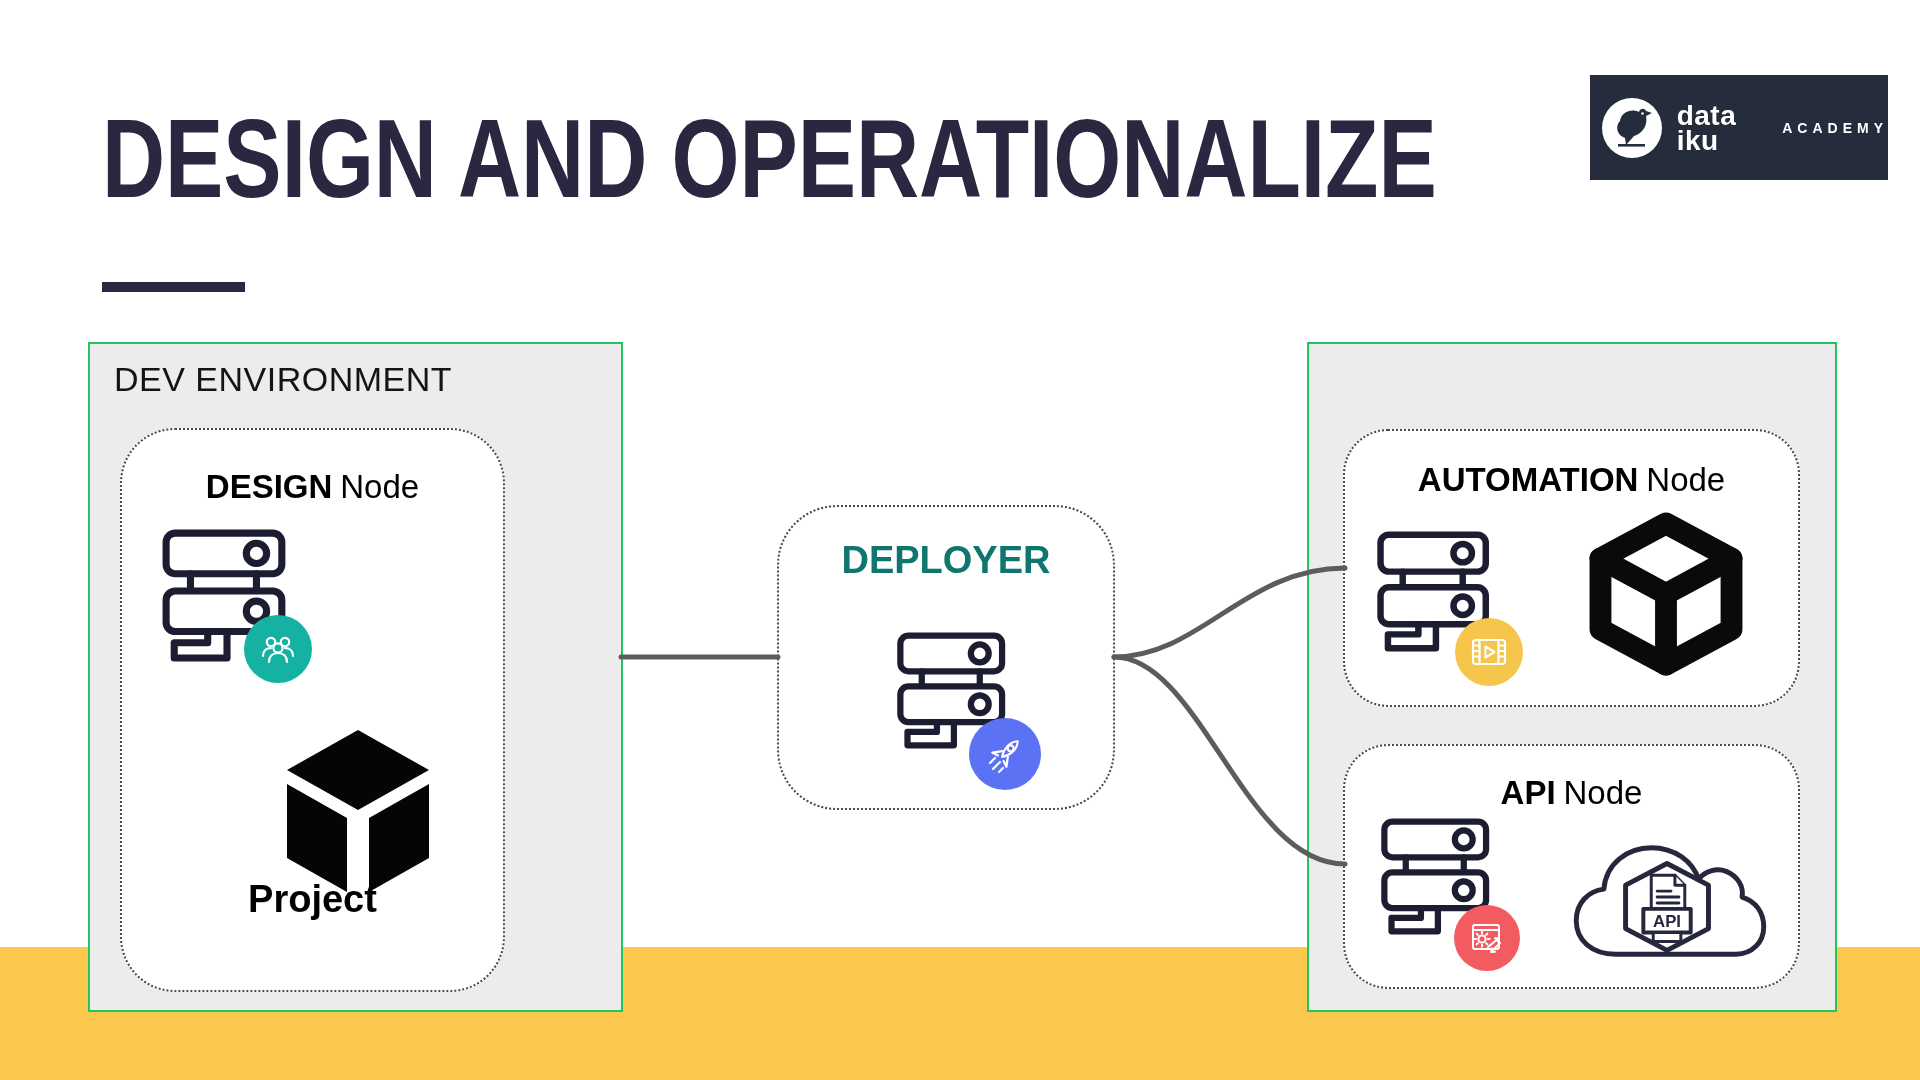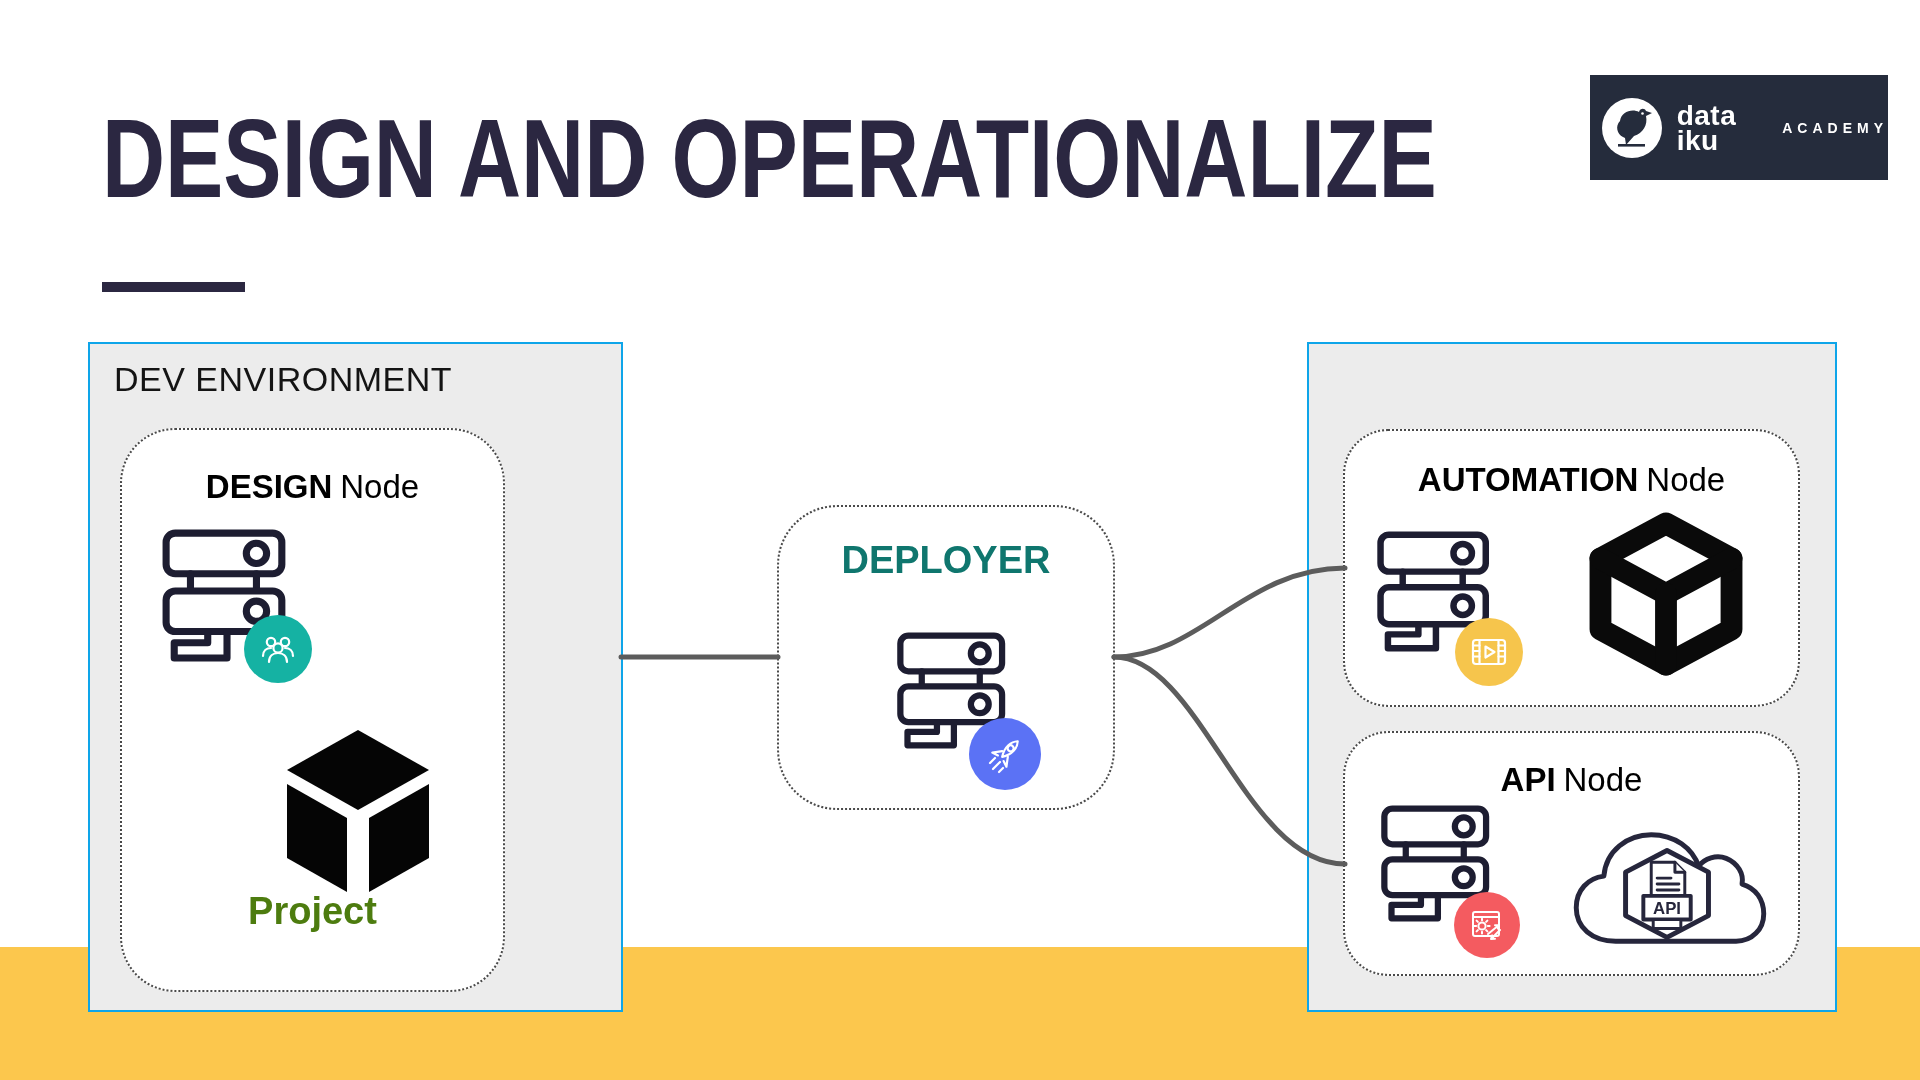--- a/index.html
+++ b/index.html
@@ -16,37 +16,37 @@
         display:flex;align-items:center;justify-content:flex-end;}
   .logo-mark{margin-left:20px;flex:none;}
   .logo-word{margin-left:14px;color:#fff;font-weight:700;font-size:28px;line-height:25px;letter-spacing:0.5px;}
   .logo-divider{margin-left:24px;width:2px;height:58px;background:rgba(255,255,255,0.85);}
   .logo-academy{margin-left:22px;color:#fff;font-size:14px;font-weight:700;letter-spacing:5px;}
 
   
   .yellow-bar{position:absolute;left:0;top:947px;width:1920px;height:133px;background:#fcc74d;z-index:1;}
 
   
-  .env-box{position:absolute;background:#ececec;border:2px solid #0ea5e9;z-index:2;box-sizing:border-box;}
+  .env-box{position:absolute;background:#ececec;border:2px solid #22c55e;z-index:2;box-sizing:border-box;}
   .env-box.dev{left:88px;top:342px;width:535px;height:670px;}
   .env-box.prod{left:1307px;top:342px;width:530px;height:670px;}
   .env-label{position:absolute;left:24px;top:16px;font-size:34px;color:#141414;letter-spacing:0.5px;}
 
   .node-card{position:absolute;background:#ffffff;border:2px dotted #4a4a4a;box-sizing:border-box;}
   .card-design{left:30px;top:84px;width:385px;height:564px;border-radius:55px;}
   .card-automation{left:34px;top:85px;width:457px;height:278px;border-radius:45px;}
-  .card-api{left:34px;top:387px;width:457px;height:245px;border-radius:45px;}
+  .card-api{left:34px;top:400px;width:457px;height:245px;border-radius:45px;}
   .card-deployer{position:absolute;left:777px;top:505px;width:338px;height:305px;background:#fff;
                  border:2px dotted #4a4a4a;border-radius:60px;z-index:2;box-sizing:border-box;}
 
   .node-title{position:absolute;width:100%;text-align:center;font-size:33px;color:#000;white-space:nowrap;}
   .t-bold{font-weight:700;}
   .t-rest{font-weight:400;margin-left:0.24em;}
   .deployer-title{position:absolute;width:100%;top:32px;text-align:center;font-size:38px;font-weight:700;color:#0f766e;}
-  .project-label{position:absolute;width:100%;top:460px;text-align:center;font-size:38px;font-weight:700;color:#4d7c0f;}
+  .project-label{position:absolute;width:100%;top:448px;text-align:center;font-size:38px;font-weight:700;color:#000000;}
 
   
   .abs{position:absolute;}
   .badge{position:absolute;border-radius:50%;display:flex;align-items:center;justify-content:center;}
   .badge-teal{background:#15b2a3;width:68px;height:68px;}
   .badge-blue{background:#5b72f5;width:72px;height:72px;}
   .badge-yellow{background:#f6c54c;width:68px;height:68px;}
   .badge-red{background:#f45b60;width:66px;height:66px;}
 
   .connectors{position:absolute;left:0;top:0;z-index:3;pointer-events:none;}

